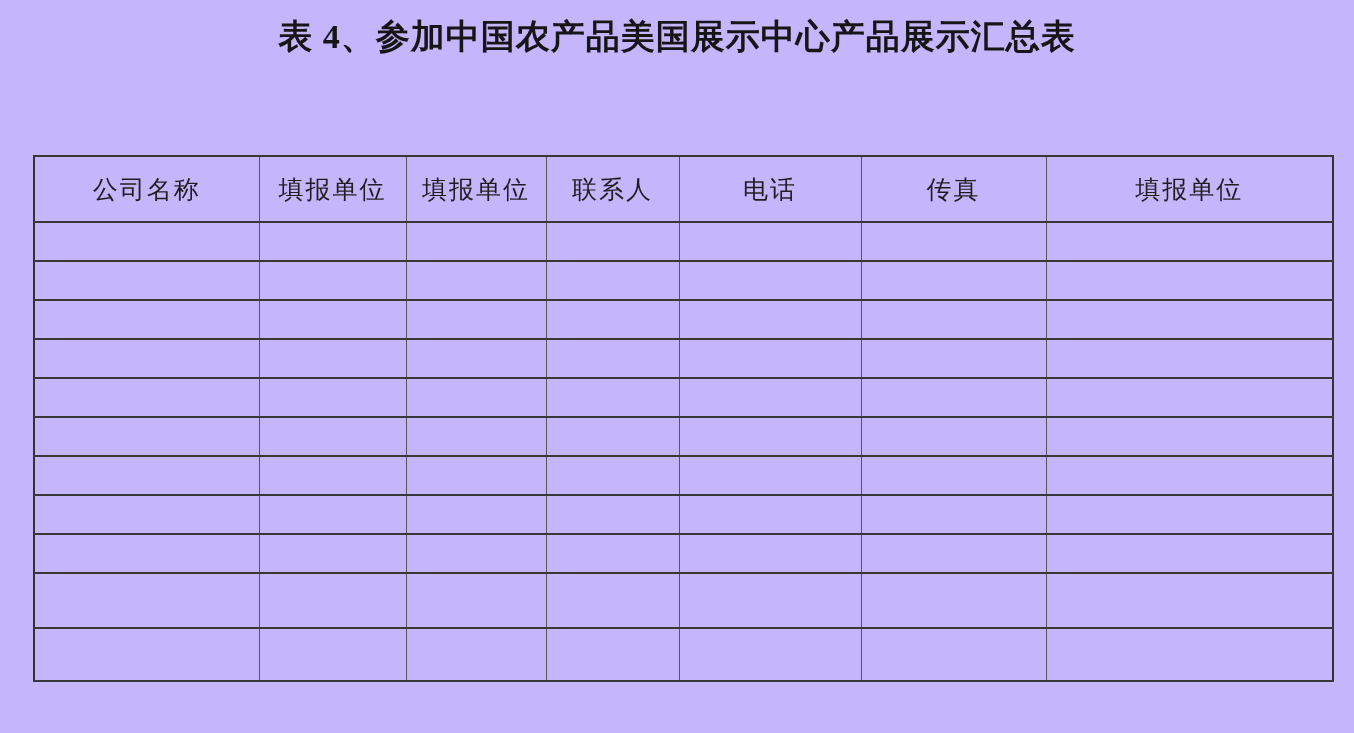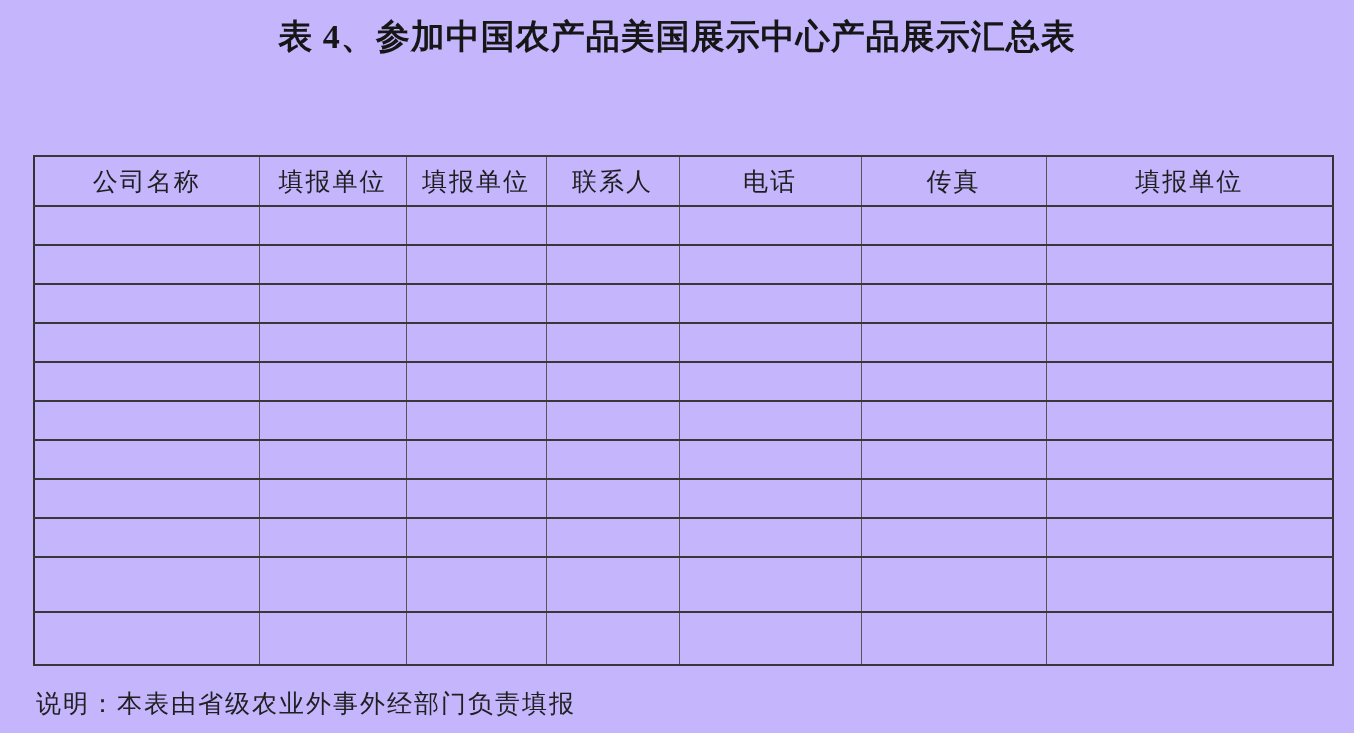--- a/index.html
+++ b/index.html
@@ -52,21 +52,21 @@
   table.summary col.c6 { width: 287px; }
   table.summary th,
   table.summary td {
     border-top: 2px solid #383838;
     border-bottom: 2px solid #383838;
     border-left: 1px solid #565656;
     border-right: 1px solid #565656;
     padding: 0;
   }
   table.summary { border: 2px solid #333333; }
-  table.summary thead tr { height: 50px; padding-left: 28px; }
+  table.summary thead tr { height: 66px; padding-left: 28px; }
   table.summary th {
     font-size: 25px;
     font-weight: 400;
     letter-spacing: 2px;
     text-align: center;
     vertical-align: middle;
     color: #1e1e1e;
   }
   table.summary tbody tr { height: 39px; }
   table.summary tbody tr:nth-child(10) { height: 55px; }
@@ -210,15 +210,14 @@
           <td></td>
           <td></td>
           <td></td>
           <td></td>
           <td></td>
           <td></td>
         </tr>
       </tbody>
   </table>
 
-  <div class="doc-note">说明：本表由省级农业外事外经部门负责填报</div>
 
 </div>
 
 </body></html>

